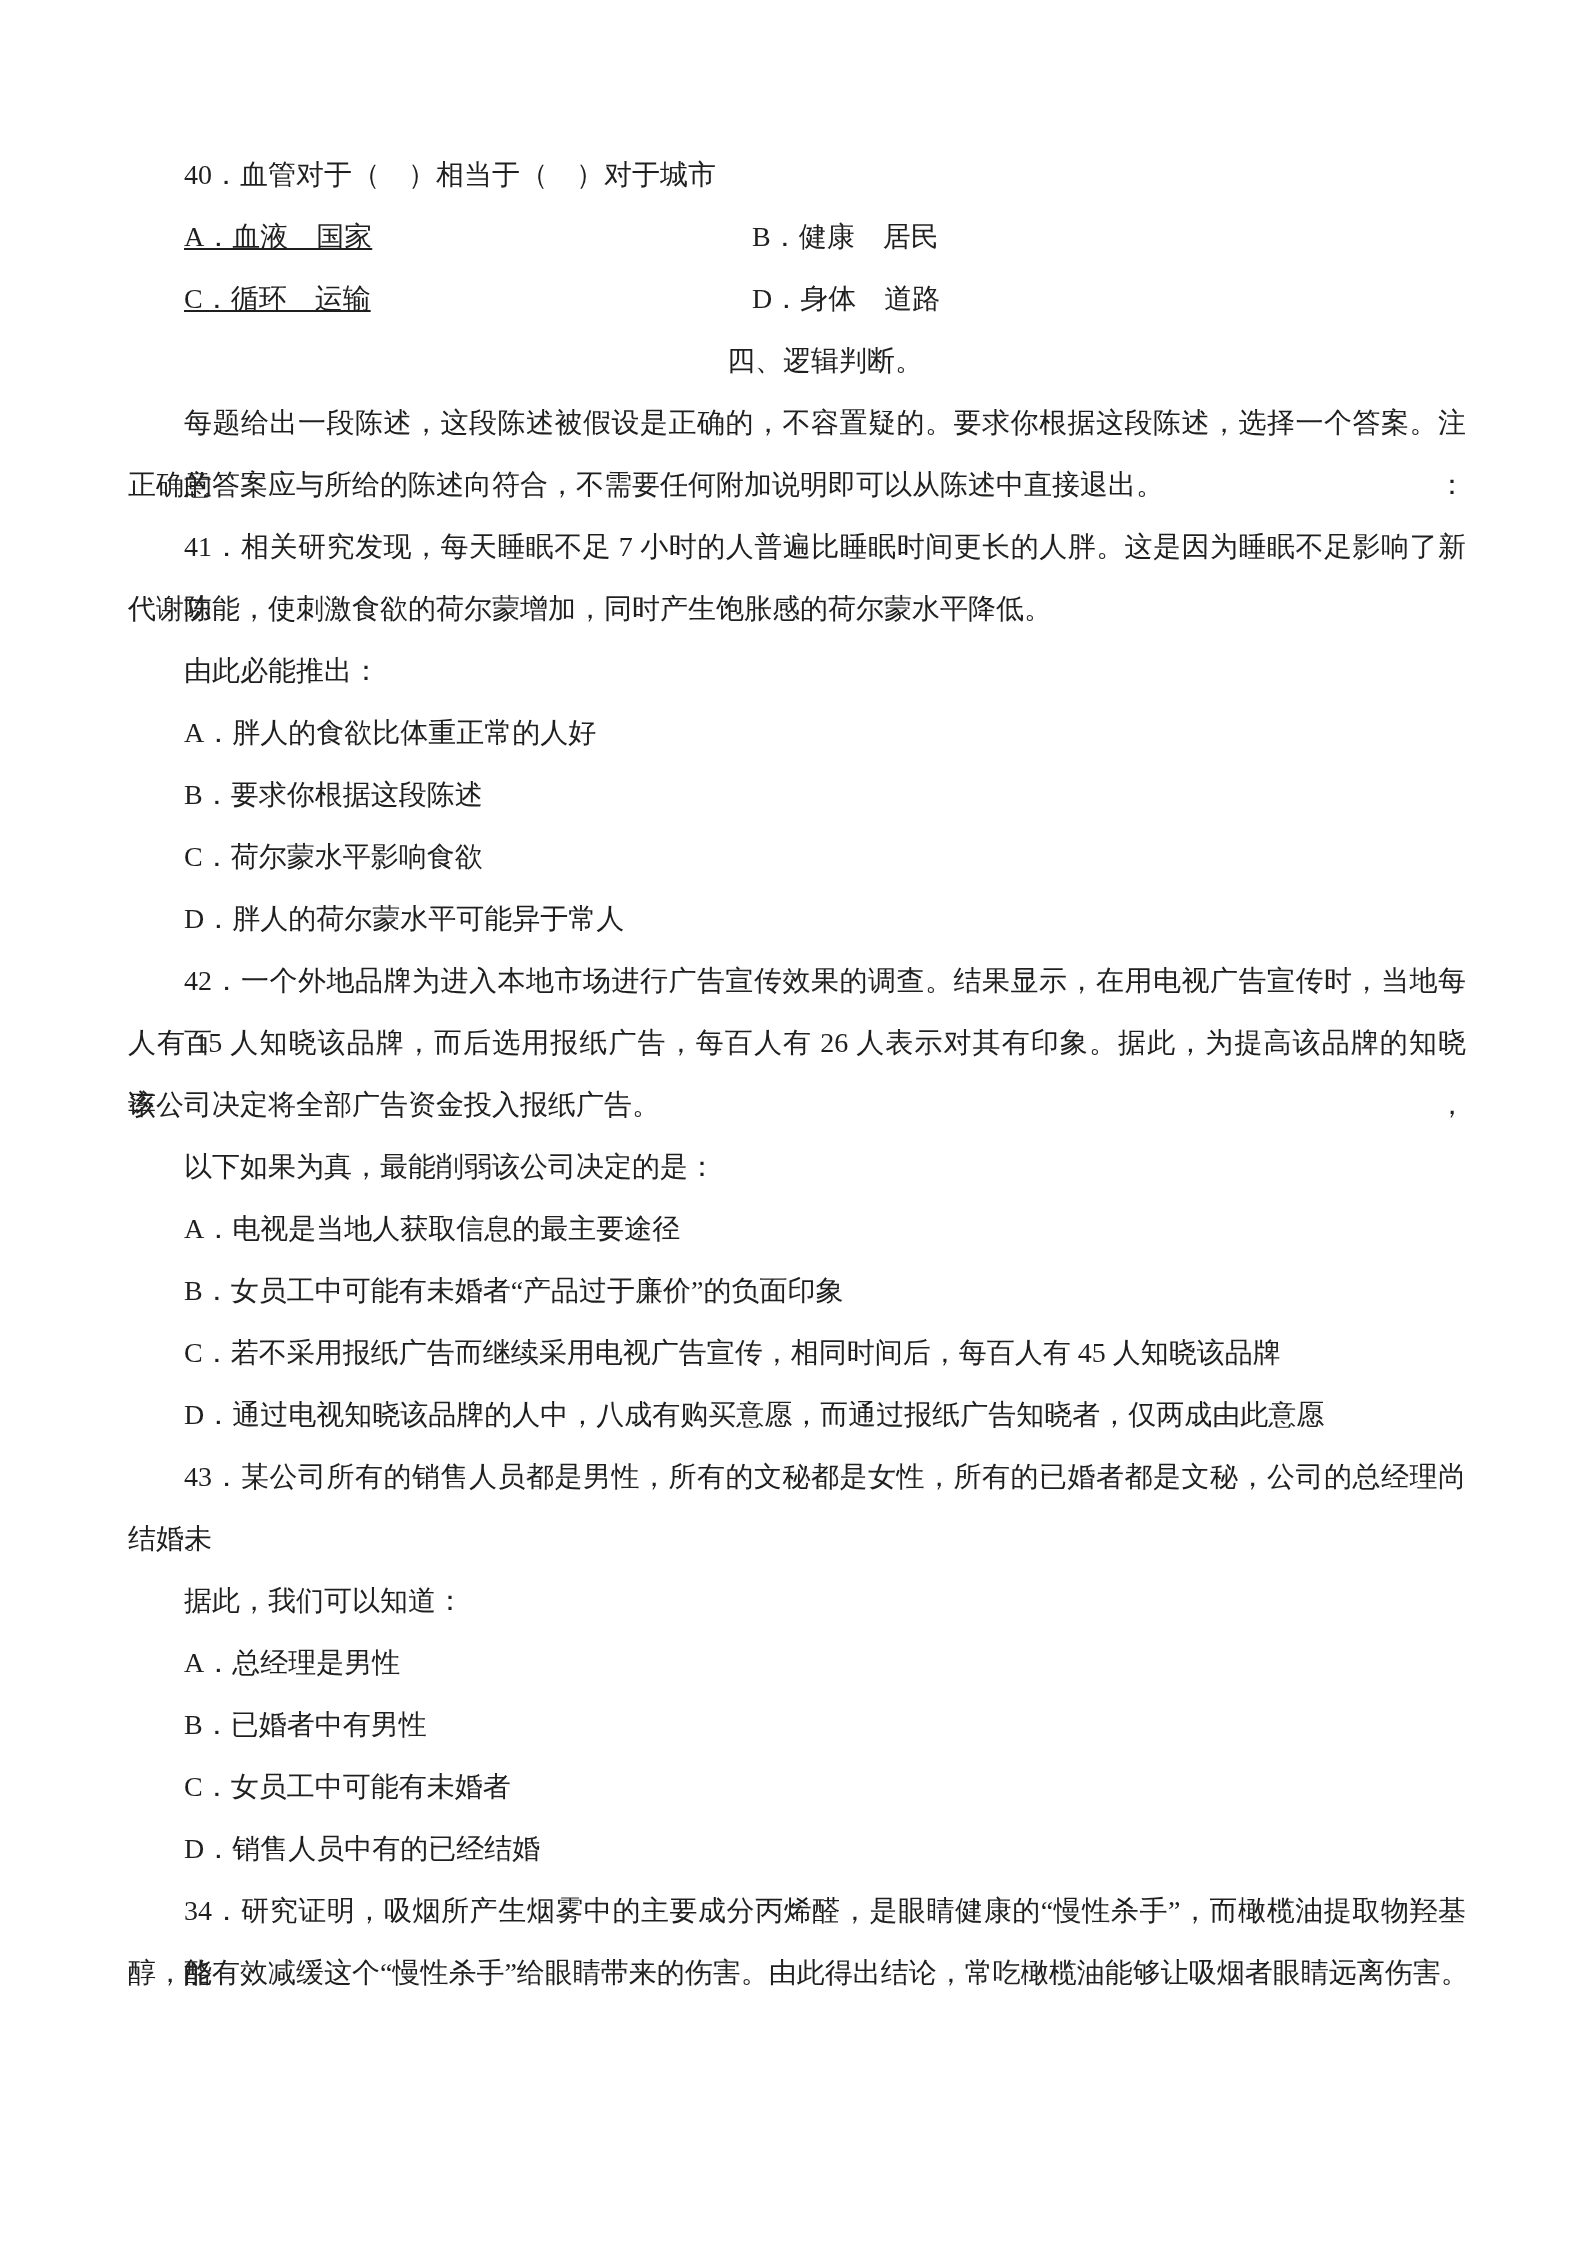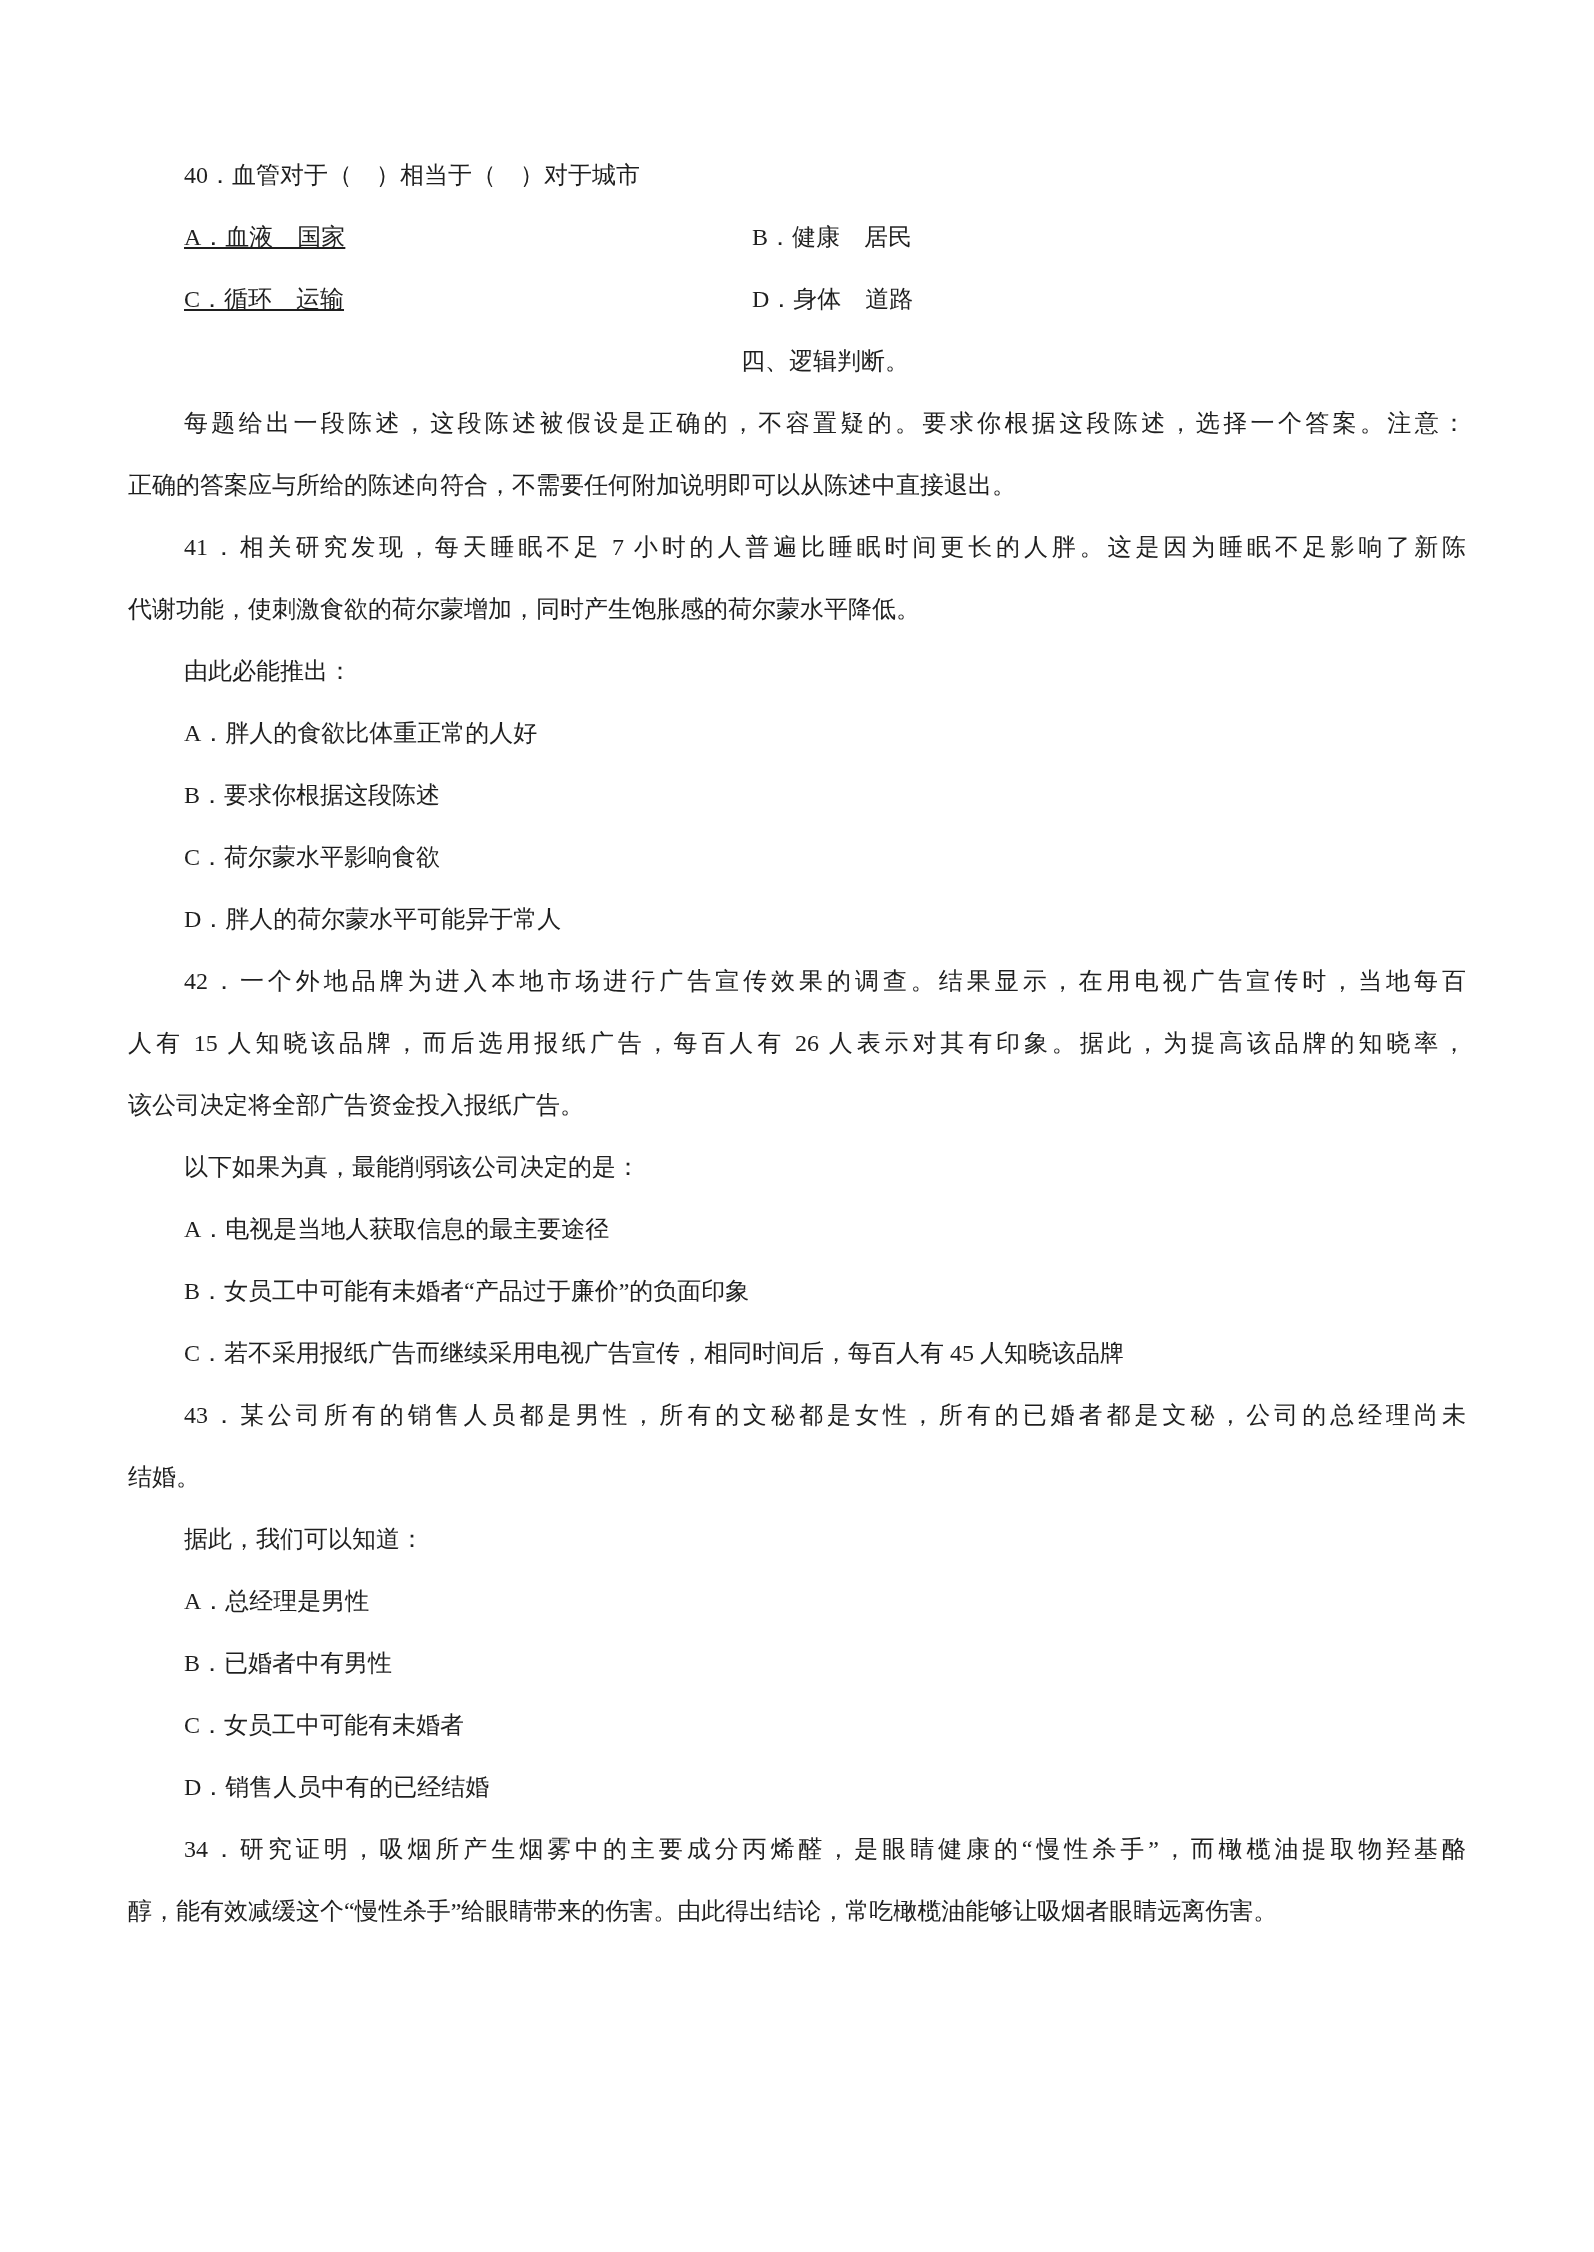--- a/index.html
+++ b/index.html
@@ -7,21 +7,21 @@
     padding: 0;
     background: #e8e8e8;
   }
   .page {
     width: 1594px;
     height: 2252px;
     background: #ffffff;
     position: relative;
     overflow: hidden;
     font-family: "Liberation Serif", "DejaVu Serif", serif;
-    font-size: 24px;
+    font-size: 28px;
     color: #1f1f1f;
     margin: 0 auto;
   }
   .content {
     padding: 144px 128px 0 128px;
     line-height: 62px;
   }
   .line {
     height: 62px;
     white-space: nowrap;
@@ -71,20 +71,21 @@
     <div class="line ind">C．荷尔蒙水平影响食欲</div>
     <div class="line ind">D．胖人的荷尔蒙水平可能异于常人</div>
 
     <div class="line ind fill">42．一个外地品牌为进入本地市场进行广告宣传效果的调查。结果显示，在用电视广告宣传时，当地每百</div>
     <div class="line fill">人有 15 人知晓该品牌，而后选用报纸广告，每百人有 26 人表示对其有印象。据此，为提高该品牌的知晓率，</div>
     <div class="line">该公司决定将全部广告资金投入报纸广告。</div>
     <div class="line ind">以下如果为真，最能削弱该公司决定的是：</div>
     <div class="line ind">A．电视是当地人获取信息的最主要途径</div>
     <div class="line ind">B．女员工中可能有未婚者“产品过于廉价”的负面印象</div>
     <div class="line ind">C．若不采用报纸广告而继续采用电视广告宣传，相同时间后，每百人有 45 人知晓该品牌</div>
+    <div class="line ind">D．通过电视知晓该品牌的人中，八成有购买意愿，而通过报纸广告知晓者，仅两成由此意愿</div>
 
     <div class="line ind fill">43．某公司所有的销售人员都是男性，所有的文秘都是女性，所有的已婚者都是文秘，公司的总经理尚未</div>
     <div class="line">结婚。</div>
     <div class="line ind">据此，我们可以知道：</div>
     <div class="line ind">A．总经理是男性</div>
     <div class="line ind">B．已婚者中有男性</div>
     <div class="line ind">C．女员工中可能有未婚者</div>
     <div class="line ind">D．销售人员中有的已经结婚</div>
 
     <div class="line ind fill">34．研究证明，吸烟所产生烟雾中的主要成分丙烯醛，是眼睛健康的“慢性杀手”，而橄榄油提取物羟基酪</div>

